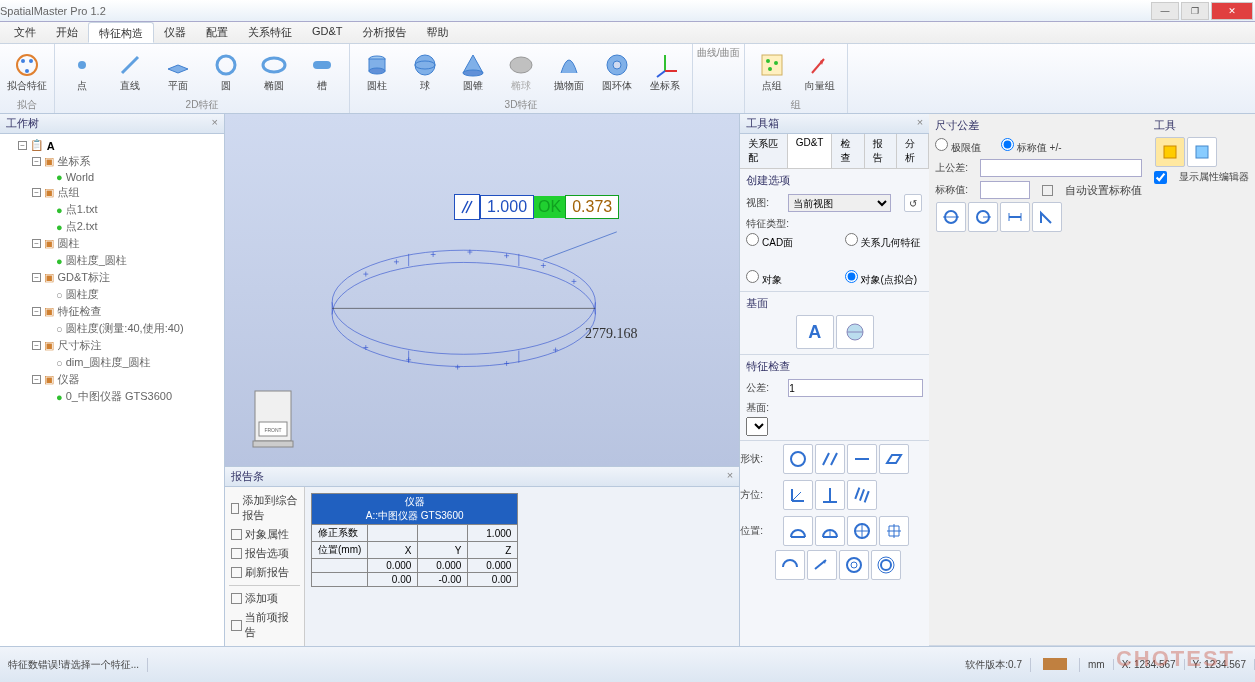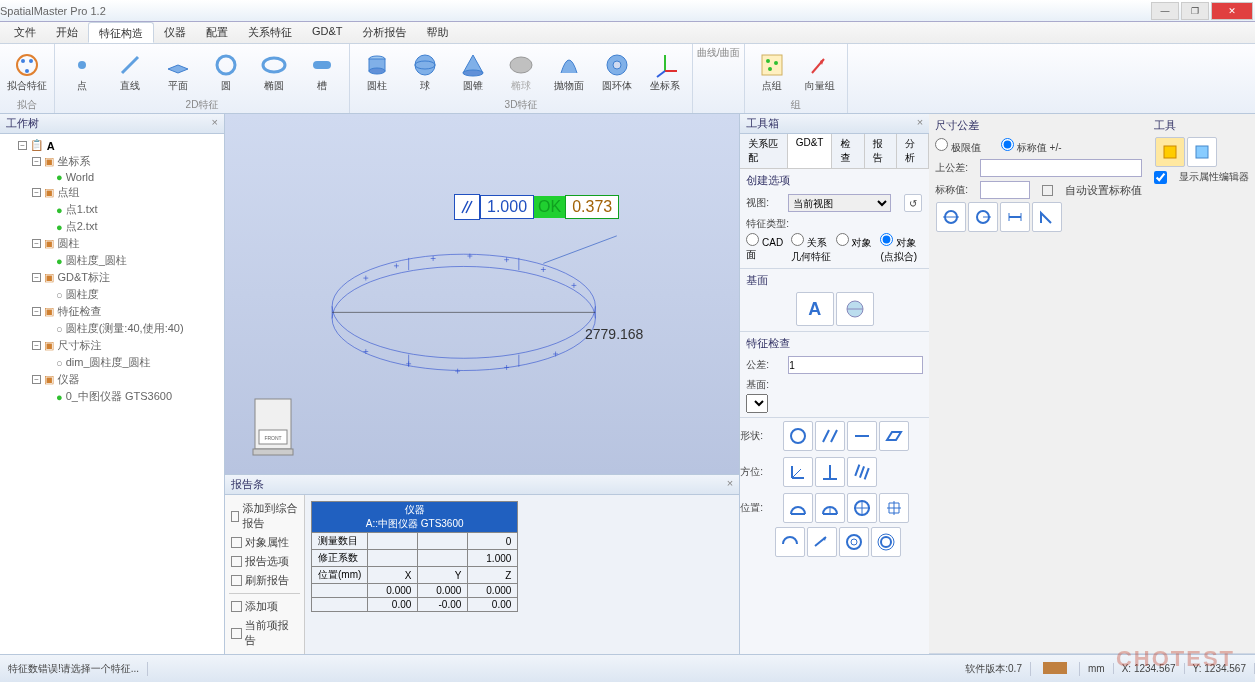--- a/index.html
+++ b/index.html
@@ -48,29 +48,29 @@
 .rtab { padding: 3px 8px; font-size: 10px; border-right: 1px solid #ccc; cursor: pointer; }
 .rtab.active { background: #fff; }
 .rsection { border-bottom: 1px solid #d0d8e4; padding: 4px 6px; }
 .rsection .shdr { color: #336; font-size: 11px; margin-bottom: 3px; }
 .rrow { display: flex; align-items: center; gap: 12px; padding: 2px 0; font-size: 10px; color: #444; }
 .rrow label { min-width: 30px; }
 .rrow select, .rrow input[type=text] { flex: 1; height: 18px; border: 1px solid #aac; font-size: 10px; }
 .iconbtn { width: 30px; height: 30px; border: 1px solid #c0c8d8; background: #fff; display: inline-flex; align-items: center; justify-content: center; margin: 1px; cursor: pointer; border-radius: 2px; }
 .iconbtn svg { width: 20px; height: 20px; }
 .iconrow { display: flex; flex-wrap: wrap; }
-.statusbar { height: 28px; background: linear-gradient(#f0f4fa,#dce6f2); border-top: 1px solid #b8c8dc; display: flex; align-items: center; font-size: 10px; color: #444; }
+.statusbar { height: 36px; background: linear-gradient(#f0f4fa,#dce6f2); border-top: 1px solid #b8c8dc; display: flex; align-items: center; font-size: 10px; color: #444; }
 .statusbar .sitem { padding: 0 8px; border-right: 1px solid #c0c8d8; }
 .statusbar .flex { flex: 1; }
 .swatch { width: 24px; height: 12px; background: #c08040; display: inline-block; margin: 0 4px; }
 .callout { position: absolute; top: 80px; right: 120px; display: flex; align-items: center; font-family: monospace; font-size: 16px; }
 .callout .box { border: 1px solid #2050c0; padding: 2px 6px; background: #fff; color: #2050c0; }
 .callout .sym { width: 26px; height: 26px; border: 1px solid #2050c0; display: flex; align-items: center; justify-content: center; background: #fff; }
 .callout .ok { background: #20d030; padding: 2px 4px; color: #10a020; }
-.dim { position: absolute; top: 212px; left: 360px; font-family: Liberation Sans, sans-serif; font-size: 14px; color: #333; }
+.dim { position: absolute; top: 212px; left: 360px; font-family: Liberation Serif, serif; font-size: 14px; color: #333; }
 .watermark { position: absolute; bottom: 10px; right: 20px; font-size: 22px; font-weight: bold; color: rgba(200,80,60,0.4); letter-spacing: 2px; pointer-events: none; }
 .checkbox { display: inline-block; width: 11px; height: 11px; border: 1px solid #888; }
 </style>
 </head>
 <body>
 
 <div class="titlebar">
   <span class="title">SpatialMaster Pro 1.2</span>
   <div class="winbtns">
     <div class="winbtn">—</div>
@@ -431,26 +431,20 @@
             <div class="ropt"><span class="checkbox"></span>当前项报告</div>
             <div class="ropt"><span class="checkbox"></span>所有项报告</div>
           </div>
         <div class="reporttable">
           <table id="rtable">
               <tbody>
                 <tr>
                   <td class="hdr" colspan="4">仪器<br>A::中图仪器 GTS3600</td>
                 </tr>
                 <tr>
-                  <td class="lbl">测量数目</td>
-                  <td style="min-width:50px"></td>
-                  <td style="min-width:50px"></td>
-                  <td style="min-width:50px">0</td>
-                </tr>
-                <tr>
                   <td class="lbl">修正系数</td>
                   <td style="min-width:50px"></td>
                   <td style="min-width:50px"></td>
                   <td style="min-width:50px">1.000</td>
                 </tr>
                 <tr>
                   <td class="lbl">位置(mm)</td>
                   <td style="min-width:50px">X</td>
                   <td style="min-width:50px">Y</td>
                   <td style="min-width:50px">Z</td>
@@ -492,21 +486,21 @@
       <div class="shdr">创建选项</div>
       <div class="rrow">
           <label>视图:</label>
         <select><option>当前视图</option></select>
         <span class="iconbtn" style="width:18px;height:18px">↺</span>
       </div>
       <div class="rrow">
           <label>特征类型:</label>
         </div>
       <div id="copts">
-          <div style="display:grid;grid-template-columns:1fr 1fr 1fr 1fr;gap:2px;font-size:10px">
+          <div style="display:grid;grid-template-columns:1fr 1fr;gap:20px;font-size:10px">
             <label><input type="radio" name="ft" style=""> CAD面</label>
             <label><input type="radio" name="ft" style=""> 关系几何特征</label>
             <label><input type="radio" name="ft" style=""> 对象</label>
             <label><input type="radio" name="ft" checked="" style=""> 对象(点拟合)</label>
           </div>
         </div>
     </div>
 
     <div class="rsection">
       <div class="shdr">基面</div>

